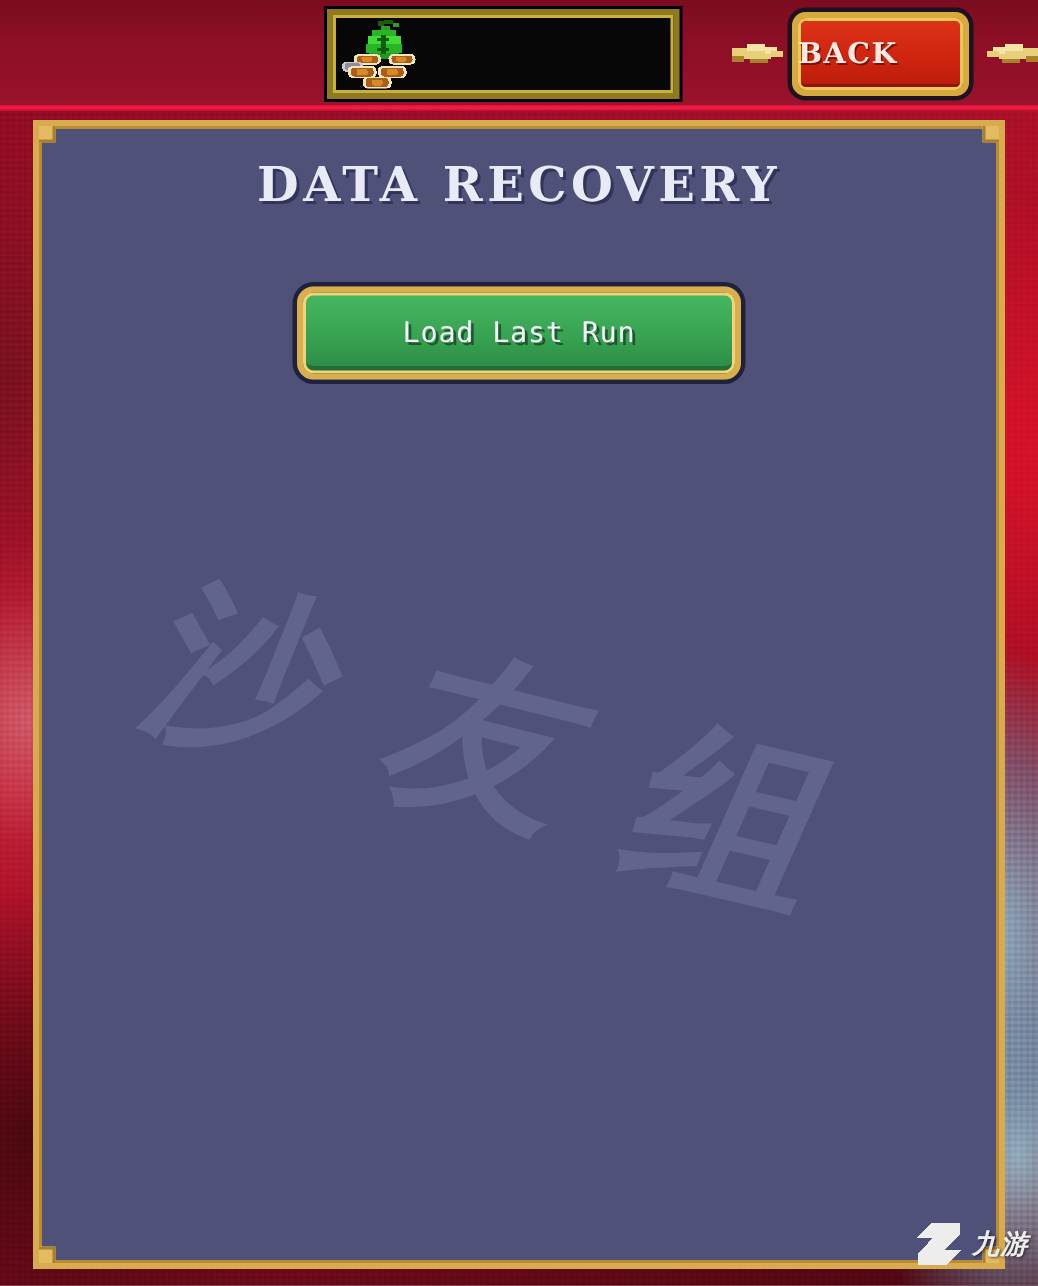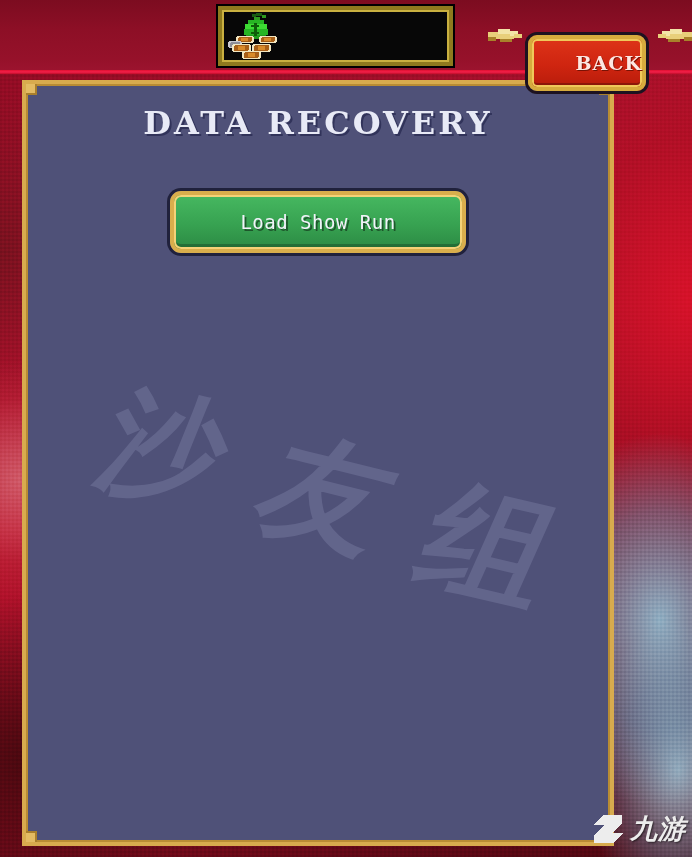--- a/index.html
+++ b/index.html
@@ -61,34 +61,34 @@
     text-shadow:2px 2px 0 #3a3a42;
   }
 
   
   #back-button{
     position:absolute; left:528px; top:8px; width:118px; height:56px;
     border-radius:9px; z-index:22; cursor:pointer;
     background:linear-gradient(180deg,#dd3318 0%,#cf2510 55%,#b81c0b 100%);
     border:4px solid #d6ab3d;
     box-shadow:0 0 0 3px #1d1220, inset 0 0 0 2px #f0c85a, inset 0 -4px 0 rgba(0,0,0,.25);
-    display:flex; align-items:center; justify-content:flex-end;margin-top:27px;
+    display:flex; align-items:center; justify-content:flex-start;
   }
   #back-label{
     font-family:"DejaVu Serif","Liberation Serif",serif;
     font-size:19px; font-weight:bold; letter-spacing:1px;
     color:#fde8e2; text-shadow:1px 1px 0 #7a1205;
   }
   .wing{ position:absolute; top:24px; width:34px; height:22px; z-index:22; }
   #wing-left{ left:488px; }
   #wing-right{ left:658px; transform:scaleX(-1); }
 
   
   #panel{
-    position:absolute; left:22px; top:80px; width:592px; height:766px;
+    position:absolute; left:22px; top:80px; width:648px; height:766px;
     background:#4f5178; z-index:10; overflow:hidden;
     border:4px solid #d8ab4e;
     box-shadow:inset 0 0 0 2px #b98c34;
   }
   .corner{ position:absolute; width:13px; height:13px; z-index:14;
     background:#e3bb63; box-shadow:inset 0 0 0 2px #a97f2c; }
   .c-tl{ left:-2px; top:-2px; }
   .c-tr{ right:-2px; top:-2px; }
   .c-bl{ left:-2px; bottom:-2px; }
   .c-br{ right:-2px; bottom:-2px; }
@@ -134,21 +134,21 @@
   #btn-load-old-system-data{ top:670px; background:linear-gradient(180deg,#e03a1a 0%,#cd2510 55%,#b11c0a 100%); }
 
   
   #site-logo{
     position:absolute; right:6px; bottom:6px; height:44px; z-index:40;
     display:flex; align-items:center; gap:4px;
   }
   #logo-mark{ width:34px; height:34px; }
   #logo-text{
     font-family:"DejaVu Sans","Liberation Sans",sans-serif;
-    font-size:27px; font-weight:bold; font-style:italic; color:#ededed;
+    font-size:18px; font-weight:bold; font-style:italic; color:#ededed;
     text-shadow:1px 1px 2px rgba(0,0,0,.6); letter-spacing:1px;
   }
 </style>
 </head>
 <body>
 
 <div id="bg"></div>
 
 <div id="topbar"></div>
 <div id="topbar-rule"></div>
@@ -232,21 +232,21 @@
 
   <div id="watermark">
     <span id="wm1">沙</span>
     <span id="wm2">友</span>
     <span id="wm3">组</span>
   </div>
 
   <div id="page-title">DATA RECOVERY</div>
 
   <div class="menu-button" id="btn-load-last-run">
-    <span class="btn-label">Load Show Run</span>
+    <span class="btn-label">Load Last Run</span>
   </div>
 
 
 
 </div>
 
 <div id="site-logo">
   <div id="logo-mark">
     <svg viewBox="0 0 34 34" width="34" height="34" shape-rendering="crispEdges">
       <polygon points="30,3 11,3 1,13 12,13 2,24 2,31 21,31 31,21 20,21 30,11" fill="#ededed"></polygon>

